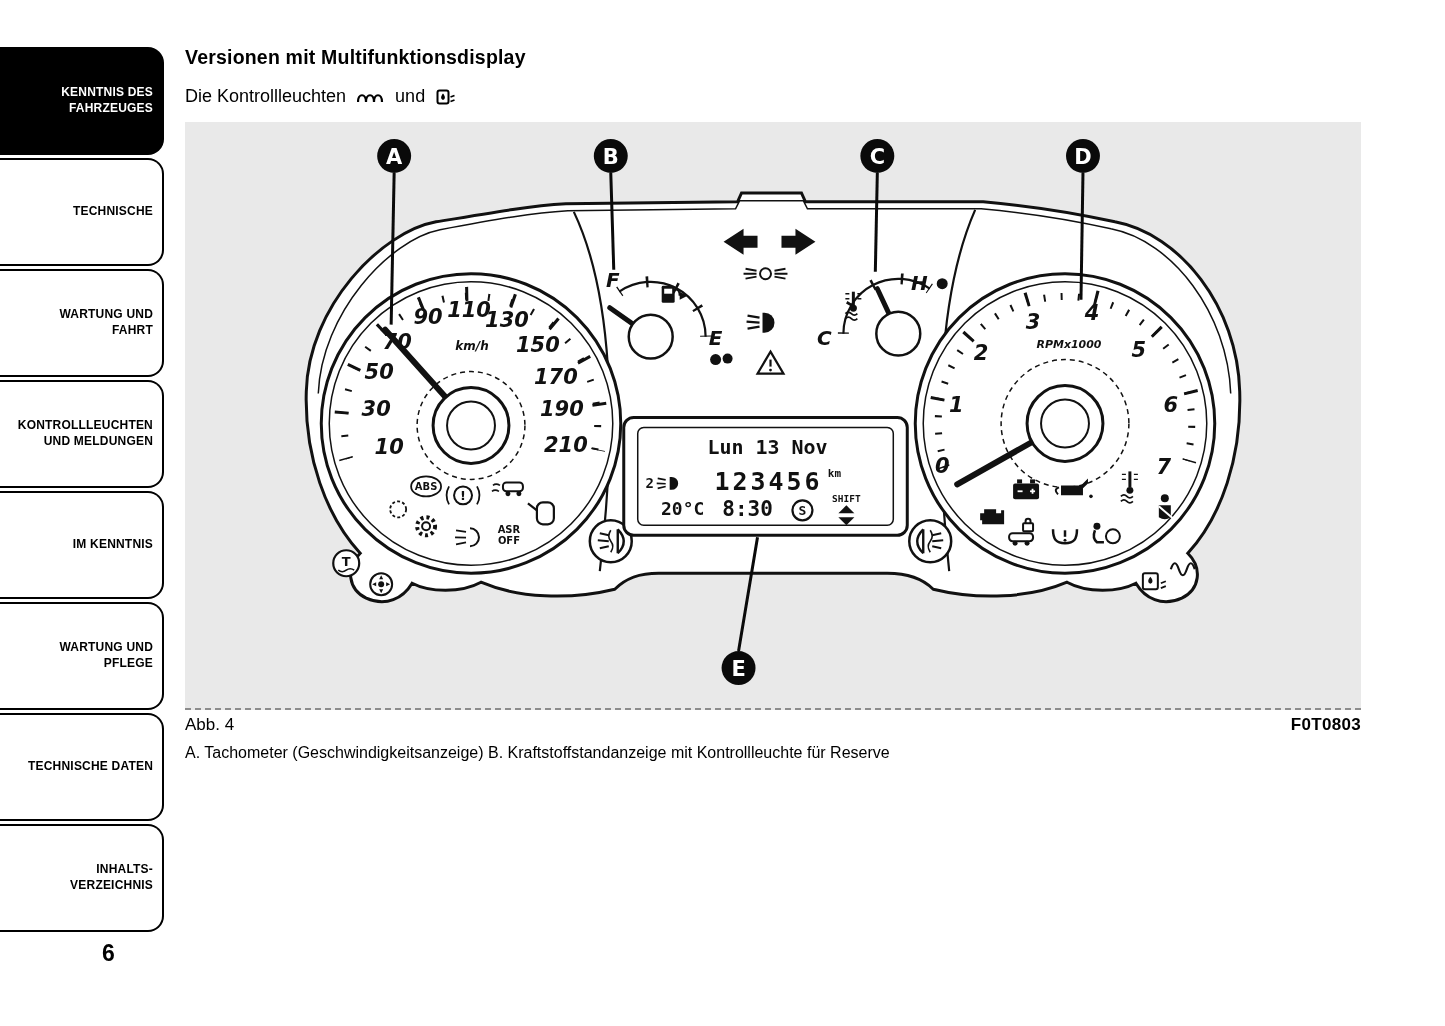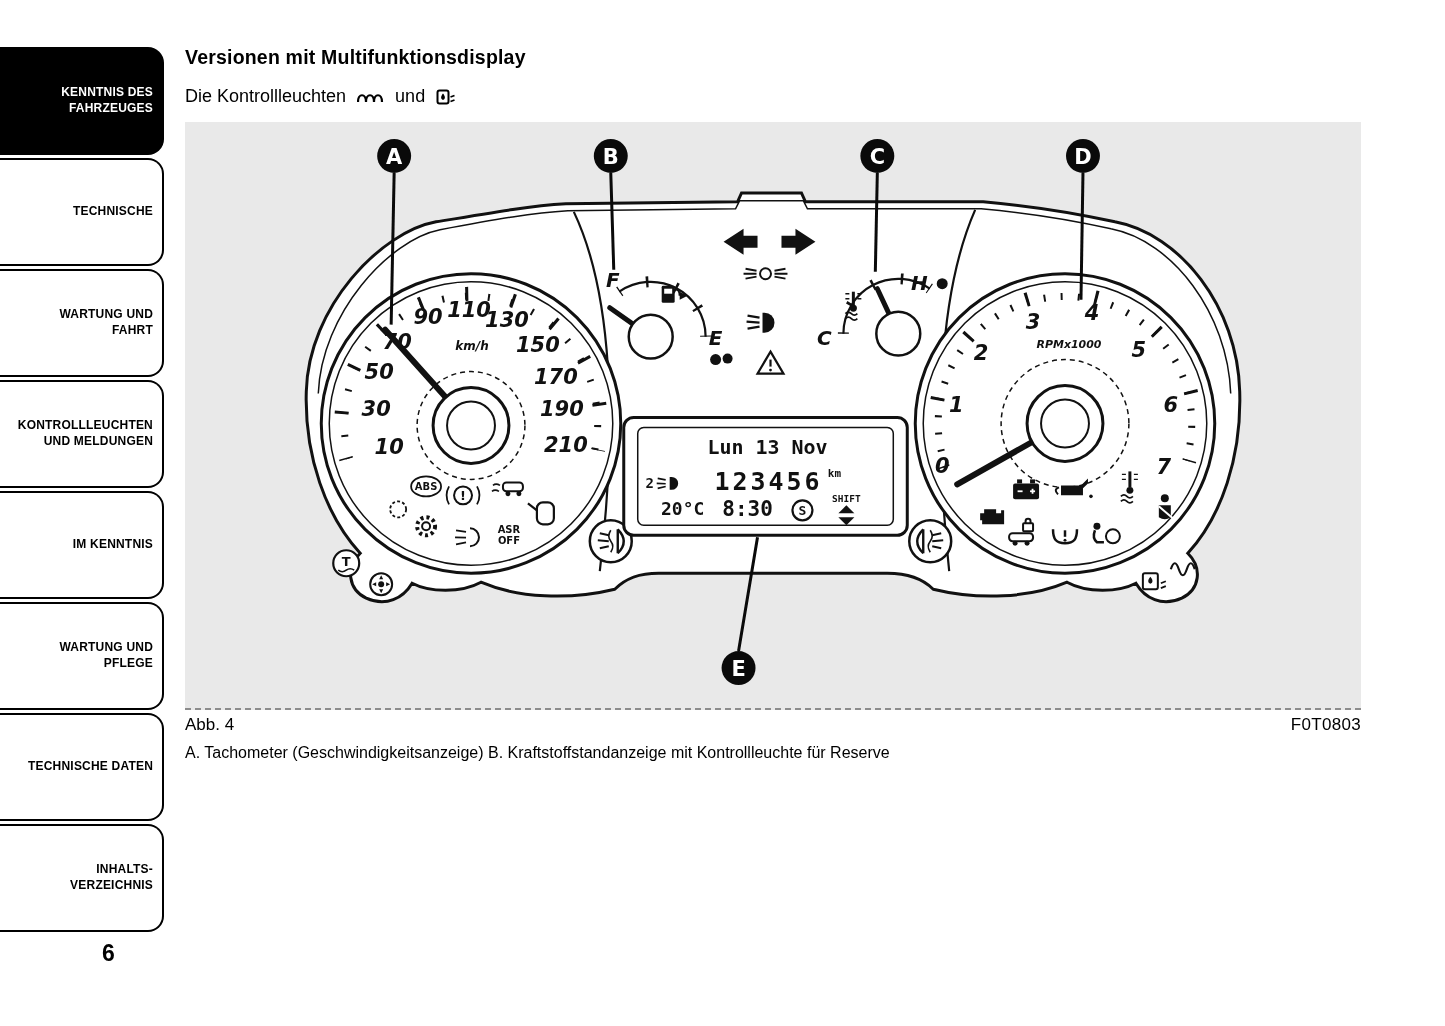--- a/index.html
+++ b/index.html
@@ -19,21 +19,21 @@
   
   .content{position:absolute;left:185px;top:46px;width:1360px;}
   h1.title{font-size:19.5px;font-weight:bold;margin:0 0 17px 0;letter-spacing:.2px;}
   .intro{font-size:18px;margin:0 0 15px 0;display:flex;align-items:center;gap:11px;}
   .inline-icon{display:inline-flex;align-items:center;}
   .figure-box{width:1176px;height:588px;background:#e9e9e9;position:relative;
               border-bottom:2px dashed #8c8c8c;box-sizing:border-box;}
   .figure-box svg{display:block;}
   .caption-row{display:flex;justify-content:space-between;align-items:baseline;
                width:1176px;font-size:17px;margin-top:5px;}
-  .code{font-weight:400;letter-spacing:.3px;}
+  .code{font-weight:700;letter-spacing:.3px;}
   .legend{font-size:16px;line-height:1.42;margin-top:7px;}
 
   
   .ln{fill:#fff;stroke:#111;stroke-width:3;}
   .thin{fill:none;stroke:#111;stroke-width:1.5;}
   .med{fill:none;stroke:#111;stroke-width:2.2;}
   .dash{fill:none;stroke:#111;stroke-width:1.5;stroke-dasharray:5 4;}
   .gnum{font:italic 600 21px "DejaVu Sans",sans-serif;fill:#111;text-anchor:middle;dominant-baseline:central;}
   .gletter{font:italic 600 20px "DejaVu Sans",sans-serif;fill:#111;text-anchor:middle;dominant-baseline:central;}
   .gunit{font:italic 600 12px "DejaVu Sans",sans-serif;fill:#111;text-anchor:middle;}

